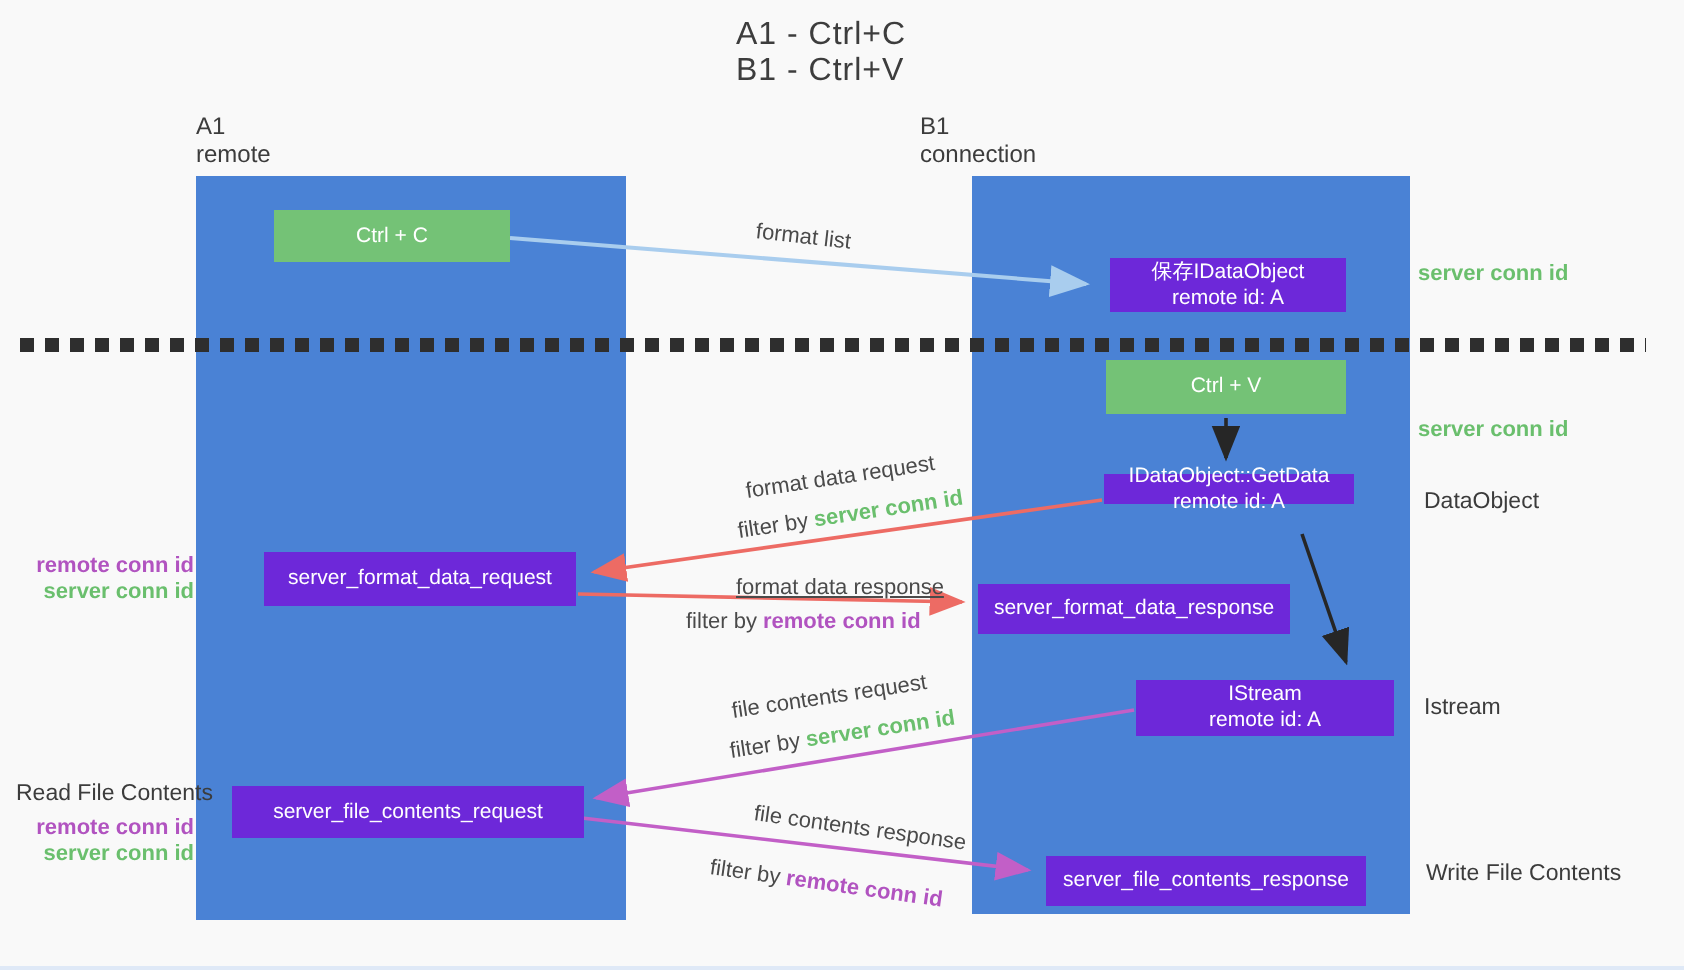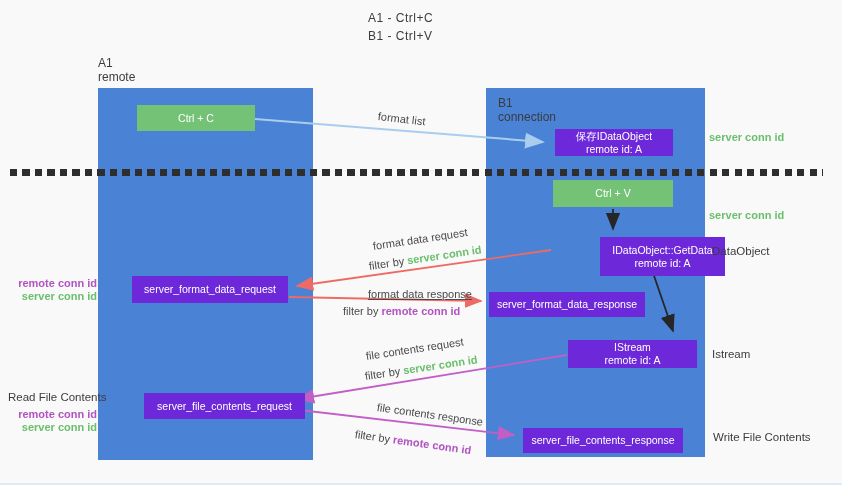--- a/index.html
+++ b/index.html
@@ -1,20 +1,20 @@
 <!DOCTYPE html>
 <html><head>
 <meta charset="utf-8">
 <style>
   html,body{margin:0;padding:0;background:#f9f9f9;}
   .stage{position:relative;width:842px;height:485px;background:#f9f9f9;overflow:hidden;
          font-family:"Liberation Sans",sans-serif;color:#3d3d3d;}
   .abs{position:absolute;}
   
-  .title{left:368px;top:9px;font-size:12px;line-height:18px;color:#3d3d3d;letter-spacing:.5px;}
+  .title{left:368px;top:9px;font-size:16px;line-height:18px;color:#3d3d3d;letter-spacing:.5px;}
   
   .lane-header{font-size:12px;line-height:14px;text-align:left;color:#3c3c3c;}
   
   .lane{background:#4a82d5;}
   
   .node{display:flex;flex-direction:column;align-items:center;justify-content:center;
         color:#ffffff;font-size:10.5px;line-height:13px;text-align:center;}
   .node.green{background:#74c276;}
   .node.orange{background:#6d28d9;}
   
@@ -68,50 +68,50 @@
 
   <div class="abs title">
     <div>A1 - Ctrl+C</div>
     <div>B1 - Ctrl+V</div>
   </div>
 
   <div class="abs lane-header" style="left:98px;top:56px;width:215px;">
     <div>A1</div>
     <div>remote</div>
   </div>
-  <div class="abs lane-header" style="left:498px;top:56px;width:219px;margin-top:40px;">
+  <div class="abs lane-header" style="left:460px;top:56px;width:219px;">
     <div>B1</div>
     <div>connection</div>
   </div>
 
   <div class="abs node green" style="left:137px;top:105px;width:118px;height:26px;">
     <div>Ctrl + C</div>
   </div>
   <div class="abs node orange" style="left:555px;top:129px;width:118px;height:27px;">
     <div>保存IDataObject</div>
     <div>remote id: A</div>
   </div>
   <div class="abs node green" style="left:553px;top:180px;width:120px;height:27px;">
     <div>Ctrl + V</div>
   </div>
-  <div class="abs node orange" style="left:552px;top:237px;width:125px;height:39px;margin-left:48px;">
+  <div class="abs node orange" style="left:552px;top:237px;width:125px;height:15px;">
     <div>IDataObject::GetData</div>
     <div>remote id: A</div>
   </div>
   <div class="abs node orange" style="left:489px;top:292px;width:156px;height:25px;">
     <div>server_format_data_response</div>
   </div>
   <div class="abs node orange" style="left:132px;top:276px;width:156px;height:27px;">
     <div>server_format_data_request</div>
   </div>
   <div class="abs node orange" style="left:568px;top:340px;width:129px;height:28px;">
     <div>IStream</div>
     <div>remote id: A</div>
   </div>
-  <div class="abs node orange" style="left:144px;top:393px;width:161px;height:26px;">
+  <div class="abs node orange" style="left:116px;top:393px;width:176px;height:26px;">
     <div>server_file_contents_request</div>
   </div>
   <div class="abs node orange" style="left:523px;top:428px;width:160px;height:25px;">
     <div>server_file_contents_response</div>
   </div>
 
   <div class="abs albl rot-small" style="left:378px;top:110px;">format list</div>
 
   <div class="abs albl rot-neg" style="left:373px;top:240px;">format data request</div>
   <div class="abs albl rot-neg" style="left:369px;top:260px;">

